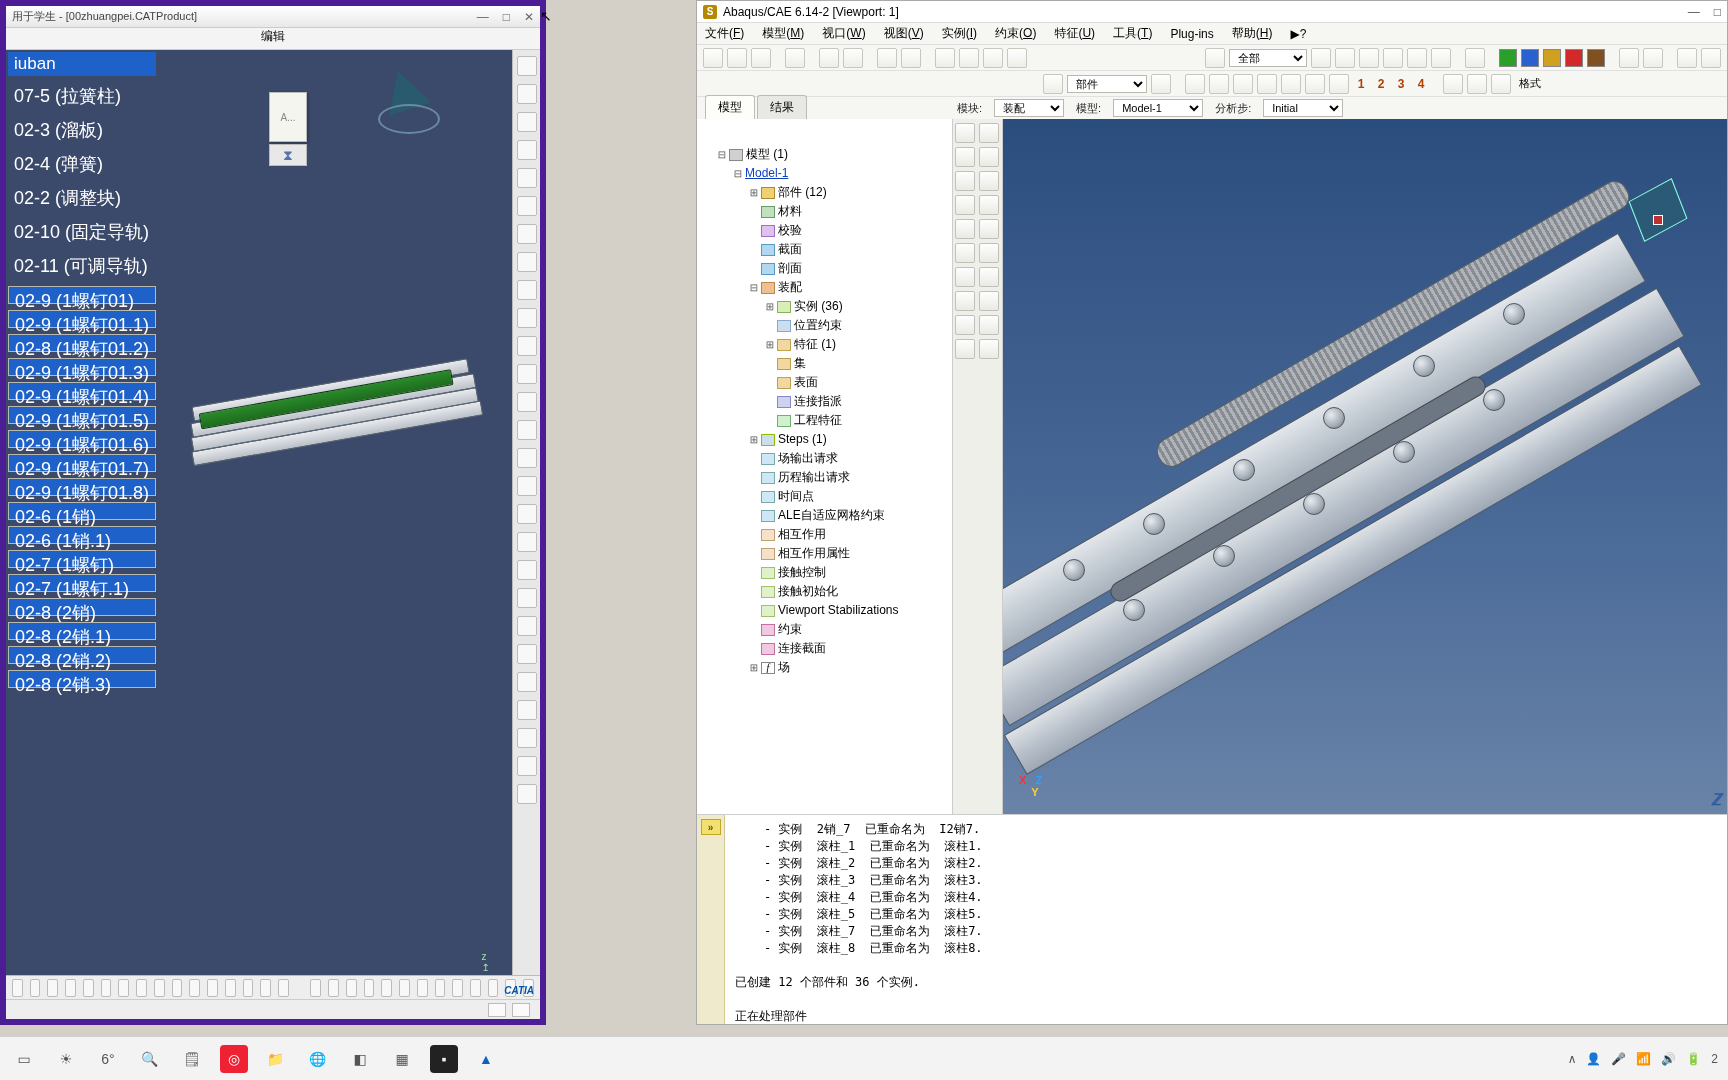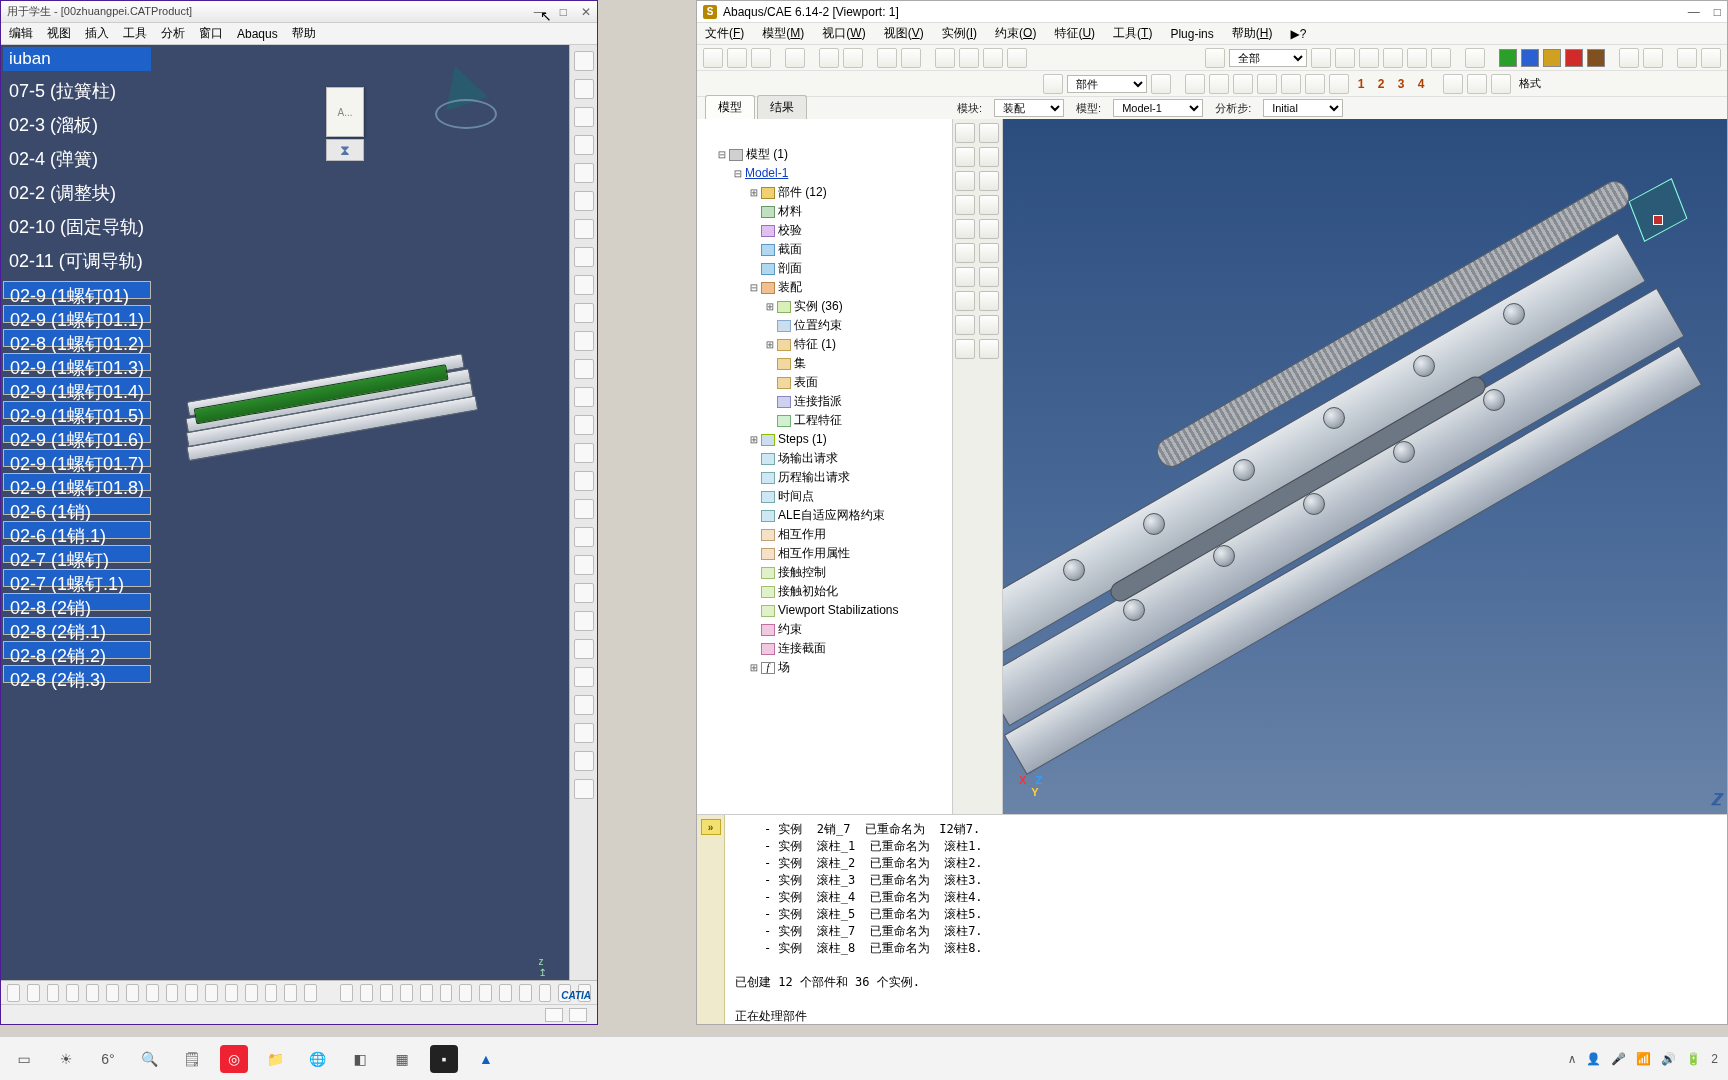--- a/index.html
+++ b/index.html
@@ -1,22 +1,22 @@
 <!DOCTYPE html>
 <html><head>
 <meta charset="utf-8">
 <style>
 * { margin: 0; padding: 0; box-sizing: border-box; font-family: "Microsoft YaHei", "Segoe UI", Tahoma, sans-serif; }
 body { width: 1728px; height: 1080px; overflow: hidden; background: #d4d0c8; position: relative; }
 
 
-.left-app { position: absolute; left: 0; top: 0; width: 598px; height: 1025px; background: #f9a8d4; border: 1px solid #4c1d95; }
+.left-app { position: absolute; left: 0; top: 0; width: 546px; height: 1025px; background: #f9a8d4; border: 6px solid #4c1d95; }
 .titlebar { height: 22px; background: linear-gradient(#ffffff,#e8e8e8); display: flex; align-items: center; padding: 0 6px; font-size: 11px; color: #444; border-bottom: 1px solid #ccc; }
 .titlebar .wcontrols { margin-left: auto; display: flex; gap: 14px; font-size: 12px; color: #666; }
-.menubar { height: 22px; display: flex; align-items: center; padding: 0 8px; gap: 14px; font-size: 12px; background: #f4f4f4; border-bottom: 1px solid #ccc; }
+.menubar { height: 22px; display: flex; align-items: center; padding: 0 8px; gap: 14px; font-size: 12px; background: #f4f4f4; border-bottom: 1px solid #ccc; flex-direction: column; }
 .left-canvas { position: absolute; left: 0; top: 44px; right: 28px; bottom: 40px; background: #3b4a6b; overflow: hidden; }
 .spec-tree { position: absolute; left: 2px; top: 2px; display: flex; flex-direction: column; gap: 6px; }
 .spec-tree .node { padding: 2px 6px; font-size: 18px; color: #fff; white-space: nowrap; cursor: pointer; }
 .spec-tree .node.sel { background: #1e62c9; }
 .spec-tree .root { background: #1e62c9; font-size: 17px; }
 .compass { position: absolute; right: 60px; top: 10px; width: 80px; height: 80px; }
 .compass .cone { position:absolute; left:10px; top:10px; width:0; height:0; border-left:22px solid transparent; border-right:22px solid transparent; border-bottom:40px solid #2a5a6e; transform: rotate(-18deg); }
 .compass .ring { position:absolute; left:6px; top:44px; width:62px; height:30px; border:2px solid #6a8aa2; border-radius:50%; }
 .paper-note { position:absolute; right:205px; top:42px; width:38px; height:50px; background:#f5f5f0; border:1px solid #bbb; box-shadow:1px 1px 3px rgba(0,0,0,.3); display:flex; align-items:center; justify-content:center; font-size:10px; color:#888; }
 .paper-pin { position:absolute; right:205px; top:94px; width:38px; height:22px; background:#e8e8e8; border:1px solid #bbb; display:flex; align-items:center; justify-content:center; color:#5574aa; font-size:14px; }

